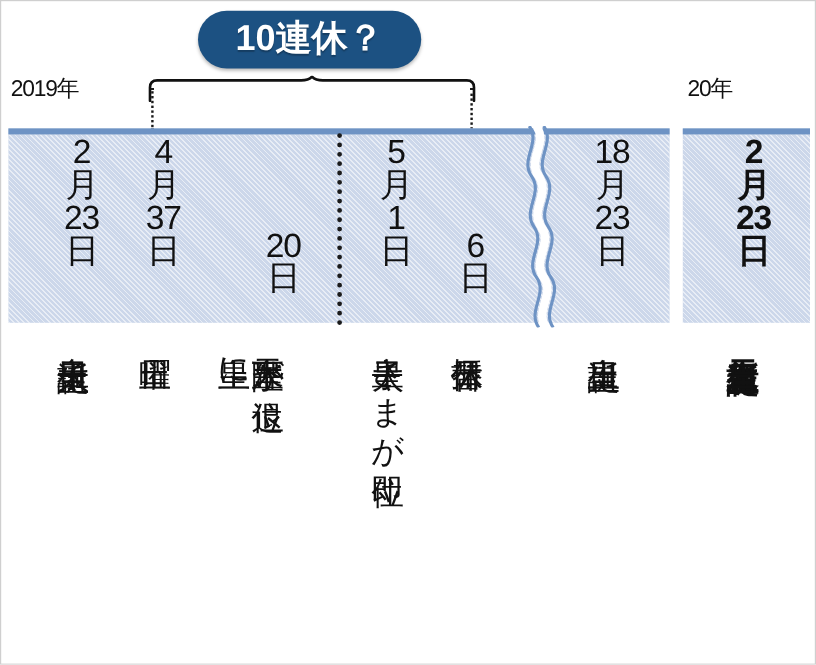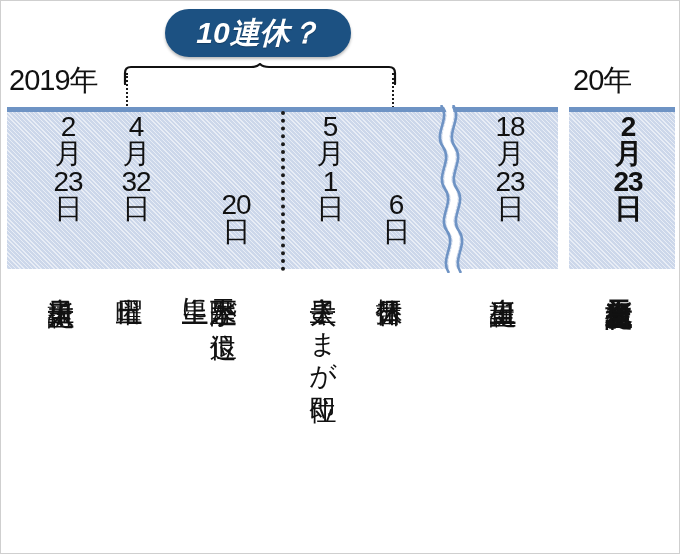--- a/index.html
+++ b/index.html
@@ -28,36 +28,35 @@
     top: 8px;
     width: 186px;
     height: 48px;
     background: #1c5182;
     border-radius: 24px;
     box-shadow: 0 2px 3px rgba(0,0,0,0.28);
     display: flex;
     align-items: center;
     justify-content: center;
     box-sizing: border-box;
-    font-style: italic;
   }
   .badge-label {
     color: #ffffff;
     font-size: 30px;
     font-weight: bold;
     letter-spacing: 0px;
     line-height: 1;
     white-space: nowrap;
     text-shadow: 0 1px 1px rgba(0,0,0,0.25);
   }
 
   
   .year {
     position: absolute;
-    font-size: 29px;
+    font-size: 19px;
     color: #111111;
     white-space: nowrap;
     letter-spacing: -1px;
   }
   .year-left  { left: 8px;   top: 60px; }
   .year-right { left: 572px; top: 60px; }
 
   
   .brace {
     position: absolute;
@@ -195,21 +194,21 @@
   <div class="date" style="left:44px;">
     <span>2</span>
     <span>月</span>
     <span>23</span>
     <span>日</span>
   </div>
 
   <div class="date" style="left:112px;">
     <span>4</span>
     <span>月</span>
-    <span>32</span>
+    <span>37</span>
     <span>日</span>
   </div>
 
   <div class="date" style="left:212px; top:190px;">
     <span>20</span>
     <span>日</span>
   </div>
 
   <div class="date" style="left:306px;">
     <span>5</span>

